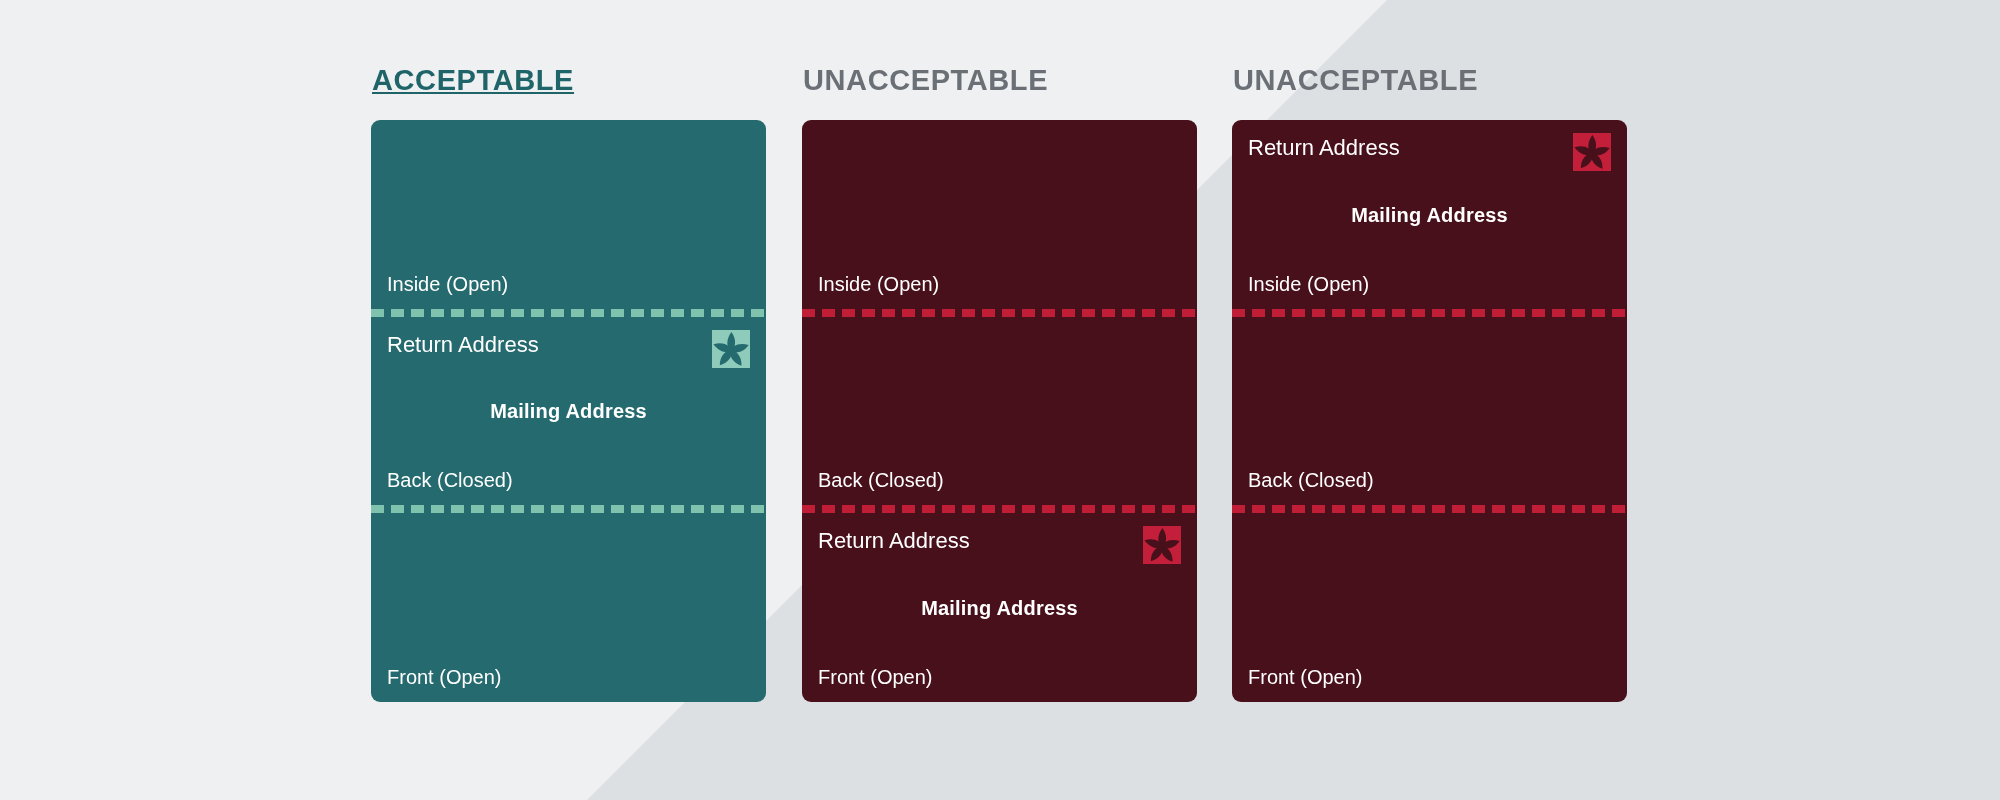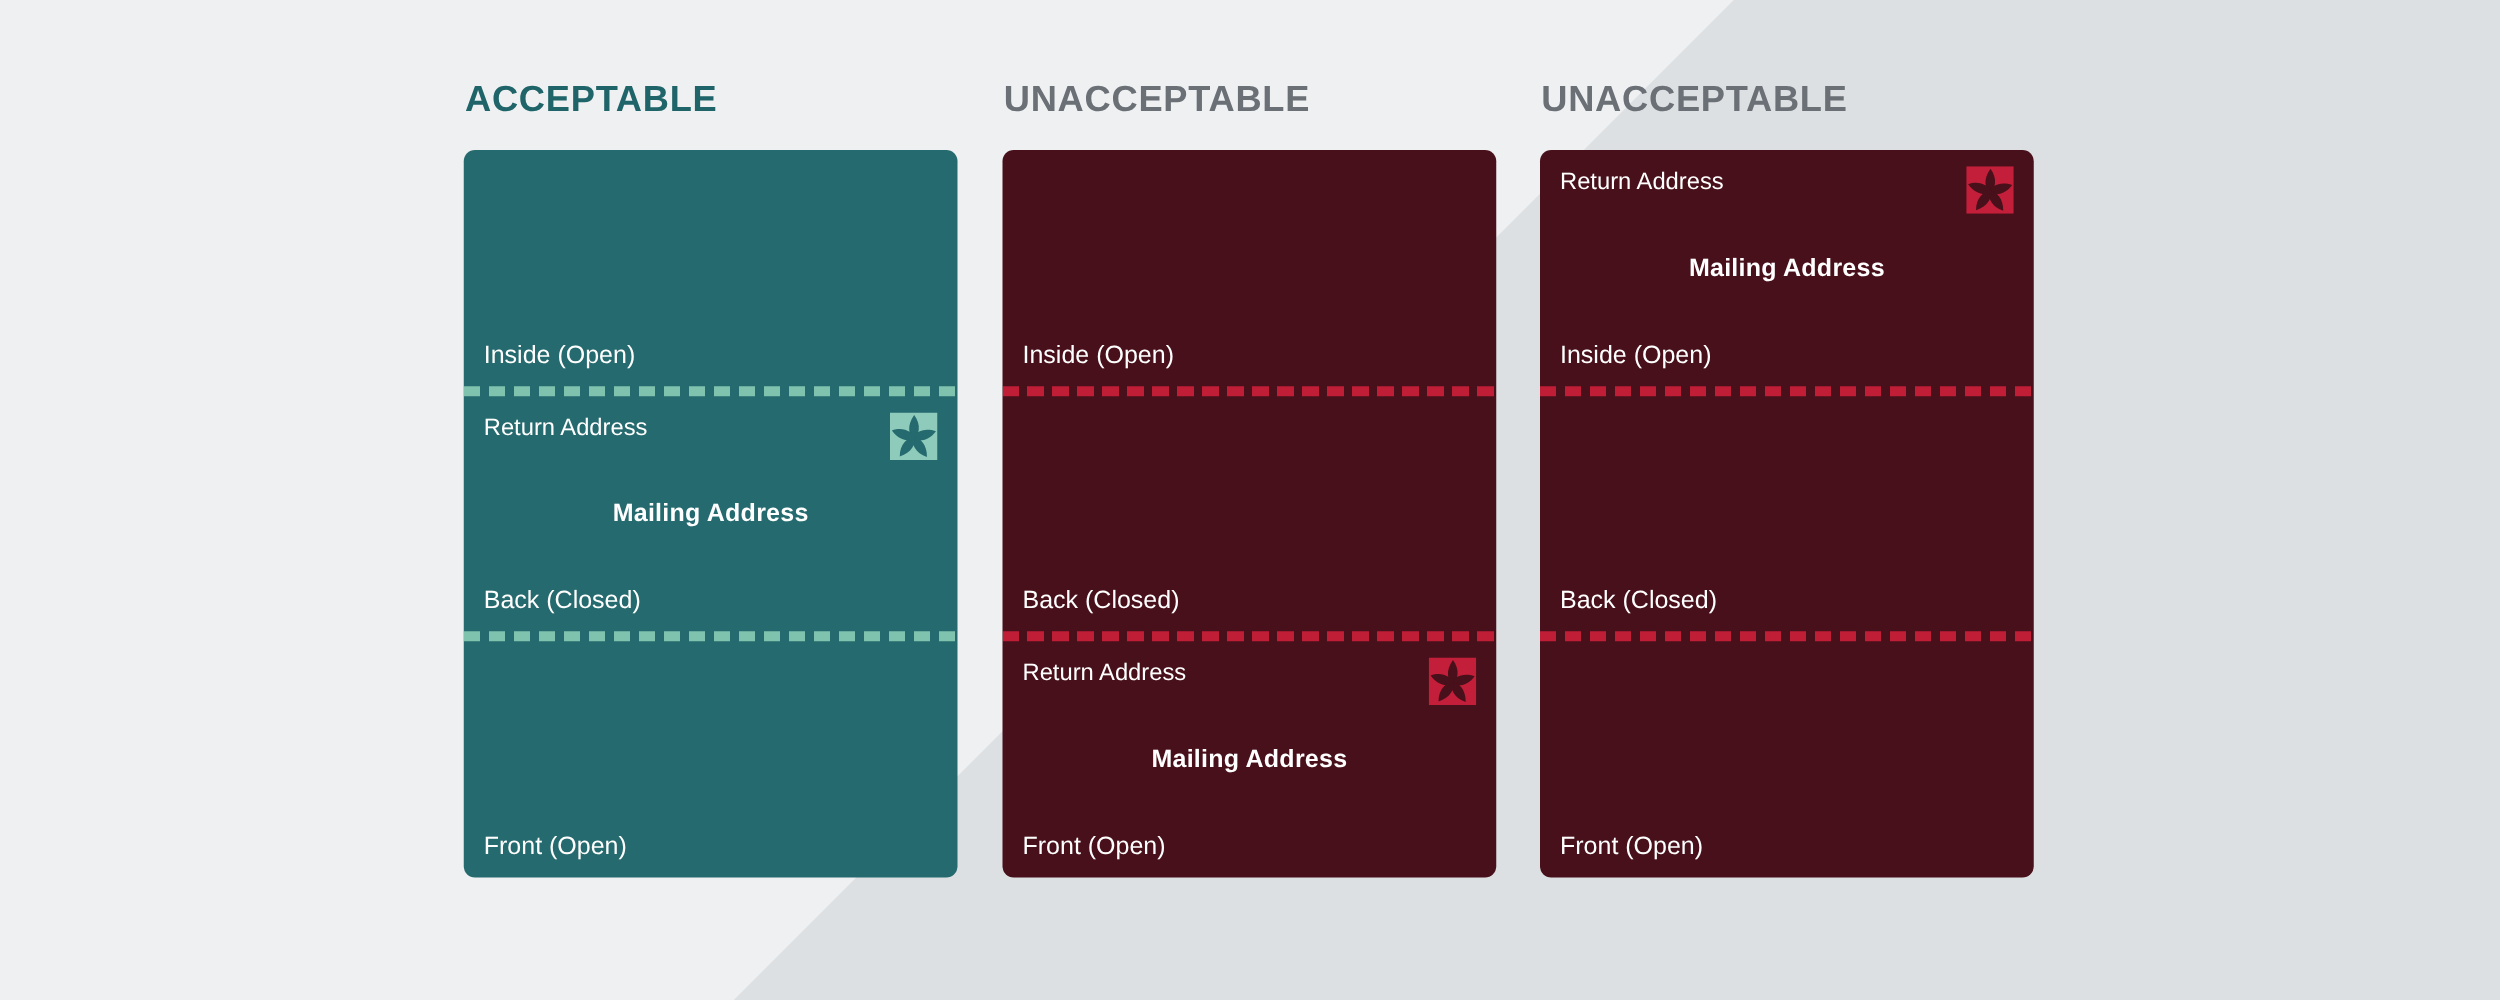--- a/index.html
+++ b/index.html
@@ -29,39 +29,39 @@
     background:repeating-linear-gradient(90deg,var(--dash) 0 13px,transparent 13px 20px);
   }
   .bottom-label{
     position:absolute;left:16px;bottom:13px;
     font-size:20px;color:#ffffff;white-space:nowrap;
   }
   .addr-row{
     position:absolute;top:13px;left:16px;right:16px;
     display:flex;justify-content:space-between;align-items:flex-start;
   }
-  .addr-row .lbl{font-size:19px;color:#ffffff;margin-top:2px}
+  .addr-row .lbl{font-size:22px;color:#ffffff;margin-top:2px}
   .logo{width:38px;height:38px;display:block}
   .mailing{
     position:absolute;top:50%;left:0;right:0;
     transform:translateY(-50%);text-align:center;
   }
   .mailing span{font-size:20px;font-weight:700;color:#ffffff;letter-spacing:.2px}
   .p1{left:371px}
   .p2{left:802px}
   .p3{left:1232px}
 </style>
 </head>
 <body>
 
 <div class="canvas">
   <div class="bg-diag"></div>
 
   <section class="panel p1">
-    <h2 class="panel-title" style="color: rgb(30, 100, 104);">ACCEPTABLE</h2>
+    <h2 class="panel-title" style="color: rgb(30, 100, 104); text-decoration: underline;">ACCEPTABLE</h2>
     <div class="card" style="background-color: rgb(37, 106, 110); --dash: #7fc2ae; --icon-bg: #8ecbba; --petal: #256a6e;">
       <div class="sec">
         <span class="bottom-label">Inside (Open)</span>
       </div>
       <div class="fold"></div>
       <div class="sec mid">
         <div class="addr-row">
           <span class="lbl">Return Address</span>
           <svg class="logo" viewBox="0 0 40 40" aria-hidden="true">
             <rect width="40" height="40" fill="var(--icon-bg)"></rect>

